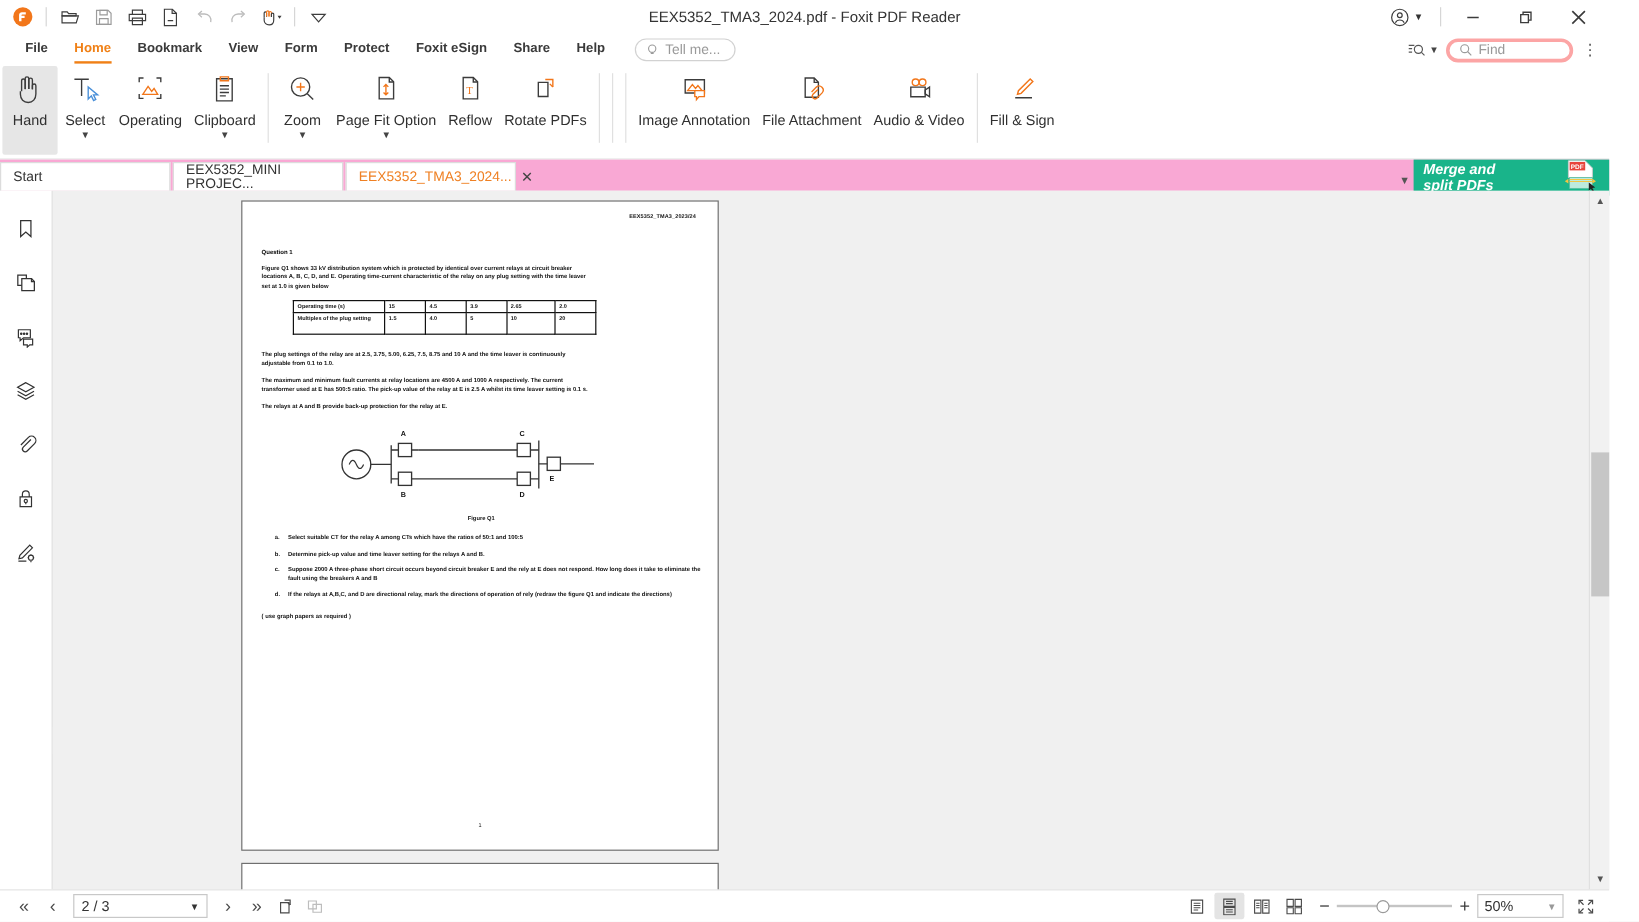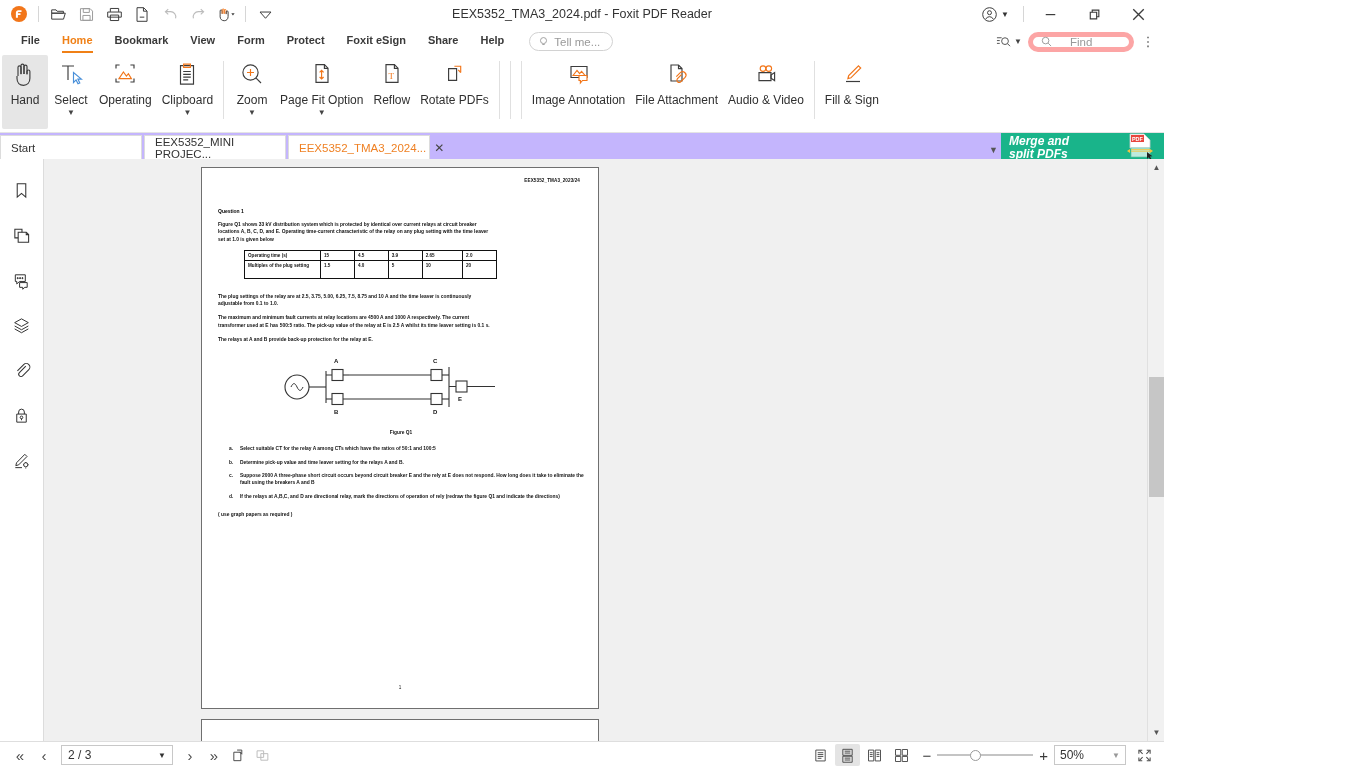--- a/index.html
+++ b/index.html
@@ -3,55 +3,55 @@
 <meta charset="utf-8">
 <style>
   * { box-sizing: border-box; }
   html, body { margin:0; padding:0; }
   body {
     width:1366px; height:768px; overflow:hidden;
     font-family:"Liberation Sans", sans-serif;
     background:#ffffff; color:#222; font-size:12px;
     -webkit-font-smoothing:antialiased;
   }
-  .app { width:1164px; height:768px; display:flex; flex-direction:column; background:#ffffff; }
+  .app { width:1341px; height:768px; display:flex; flex-direction:column; background:#ffffff; }
 
   
   .titlebar { height:28px; display:flex; align-items:center; background:#fff; position:relative; flex:0 0 28px; }
   .qat { display:flex; align-items:center; padding-left:6px; gap:2px; }
   .qbtn { width:26px; height:24px; display:flex; align-items:center; justify-content:center; cursor:default; }
   .qbtn svg { display:block; }
   .qsep { width:1px; height:16px; background:#d6d6d6; margin:0 4px; }
   .title-text { position:absolute; left:0; right:0; text-align:center; font-size:12.5px; color:#333; pointer-events:none; }
   .winctrl { margin-left:auto; display:flex; align-items:center; padding-right:4px; }
   .winbtn { width:44px; height:28px; display:flex; align-items:center; justify-content:center; }
   .acct { display:flex; align-items:center; gap:3px; padding:0 10px 0 4px; }
 
   
   .menubar { height:27px; display:flex; align-items:center; background:#fff; position:relative; flex:0 0 27px; padding-left:10px; }
   .menuitem { padding:0 11px; height:27px; line-height:25px; font-size:11px; font-weight:bold; color:#3a3a3a; position:relative; }
   .menuitem.active { color:#f08016; }
   .menuitem.active:after { content:""; position:absolute; left:11px; right:11px; bottom:2px; height:2px; background:#f08016; }
   .tellme { display:flex; align-items:center; gap:5px; margin-left:14px; border:1px solid #d2d2d2; border-radius:11px; height:19px; padding:0 12px 0 8px; color:#999; font-size:11.5px; font-weight:normal; }
   .menu-right { margin-left:auto; display:flex; align-items:center; gap:6px; padding-right:8px; }
-  .findbox { display:flex; align-items:center; gap:18px; border:5px solid #fca5a5; border-radius:11px; height:20px; width:106px; padding:0 8px; color:#999; font-size:11.5px; }
+  .findbox { display:flex; align-items:center; gap:5px; border:3px solid #fca5a5; border-radius:11px; height:20px; width:106px; padding:0 8px; color:#999; font-size:11.5px; }
   .kebab { width:16px; text-align:center; color:#555; letter-spacing:0; font-size:13px; line-height:10px; }
 
   
   .ribbon { height:78px; display:flex; align-items:flex-start; background:#fff; border-bottom:1px solid #e4e4e4; flex:0 0 78px; padding-left:2px; }
   .rgroup { display:flex; align-items:flex-start; height:78px; }
   .rsep { width:1px; height:58px; background:#e0e0e0; margin:6px 5px 0 5px; }
   .rbtn { min-width:46px; padding:4px 5px 0 5px; display:flex; flex-direction:column; align-items:center; height:74px; border-radius:2px; }
   .rbtn.sel { background:#e6e6e6; }
   .rico { height:32px; display:flex; align-items:center; justify-content:center; margin-bottom:3px; }
   .rlbl { font-size:12px; color:#303030; text-align:center; line-height:13px; }
   .caret { display:block; text-align:center; font-size:8px; color:#444; line-height:9px; margin-top:1px; }
 
   
-  .tabstrip { height:26px; display:flex; align-items:flex-end; background:#c4b5fd; position:relative; flex:0 0 26px; }
+  .tabstrip { height:26px; display:flex; align-items:flex-end; background:#f9a8d4; position:relative; flex:0 0 26px; }
   .dtab { height:24px; display:flex; align-items:center; background:#fff; border:1px solid #dcdcdc; border-bottom:none;
           font-size:11.5px; color:#333; padding:0 10px; margin-right:2px; max-width:142px; }
   .dtab.active { color:#ef8023; }
   .dtab .x { margin-left:8px; font-size:12px; color:#444; }
   .tab-drop { position:absolute; right:166px; bottom:4px; font-size:9px; color:#555; }
   .promo { position:absolute; right:0; top:0; width:163px; height:30px; background:#19b48a; display:flex; align-items:center; padding-left:8px; }
   .promo-txt { color:#fff; font-weight:bold; font-style:italic; font-size:12px; line-height:13px; }
 
   
   .main { flex:1 1 auto; display:flex; min-height:0; background:#f0f0f0; position:relative; }

